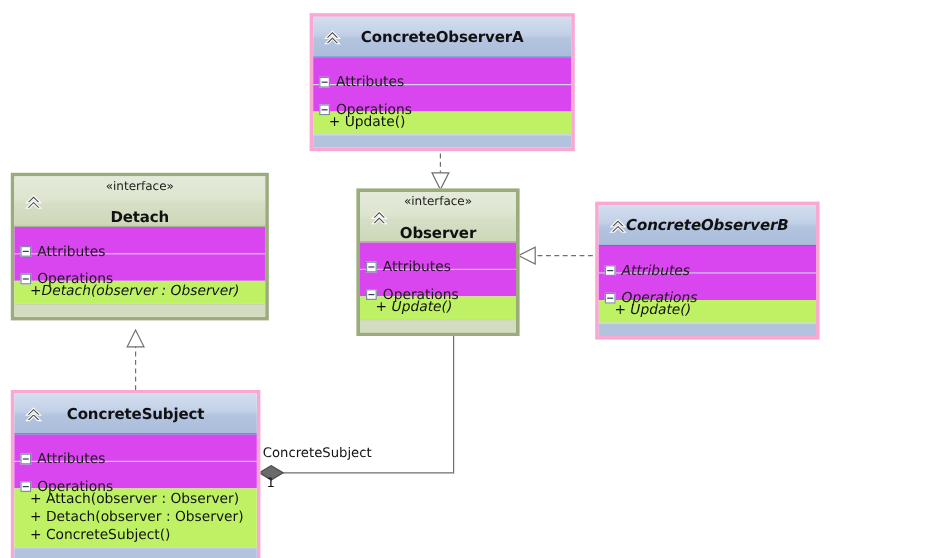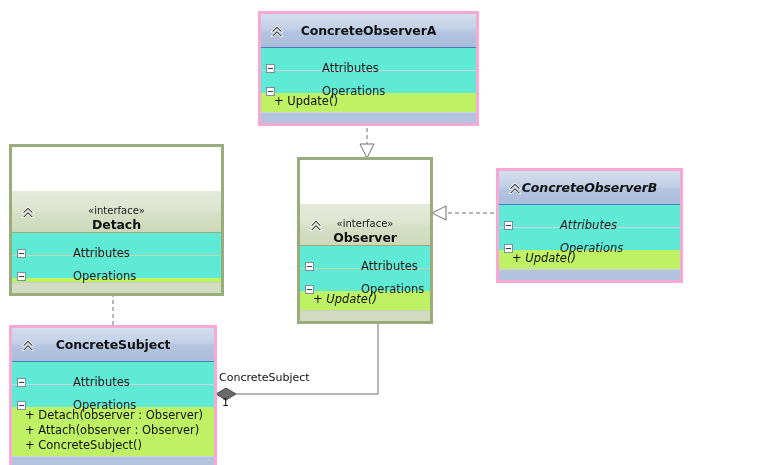--- a/index.html
+++ b/index.html
@@ -49,23 +49,22 @@
     align-items: center;
     justify-content: center;
   }
   .green .cls-header {
     background: linear-gradient(to bottom, #e4eada 0%, #dde5d0 45%, #d6dfc6 55%, #cdd8b9 100%);
     border-bottom: 1px solid #9aab7c;
   }
   .cls-header.with-stereo {
     height: 42px;
     flex-direction: column;
-    justify-content: flex-end;
+    justify-content: space-between;
     padding-top: 2px;
-    margin-top: 44px;
   }
   .stereotype {
     font-size: 10px;
     color: #1a1a1a;
     line-height: 13px;
     font-weight: normal;
   }
   .cls-title {
     font-size: 12.5px;
     font-weight: bold;
@@ -79,27 +78,26 @@
     top: 50%;
     transform: translateY(-50%);
     width: 20px;
     height: 20px;
     display: block;
   }
 
   
   .compartment {
     box-sizing: border-box;
-    background: #5eead4;
+    background: #d946ef;
     border-bottom: 1px solid #cdd5e4;
     padding: 20px 4px 2px 5px;
     display: flex;
     align-items: center;
     height: 21px;
-    gap: 42px;
   }
   .green .compartment {
     border-bottom: 1px solid #c8d2b4;
   }
   .compartment .comp-label {
     font-size: 11.5px;
     color: #1a1a1a;
     margin-left: 5px;
     line-height: 14px;
   }
@@ -224,20 +222,21 @@
     </div>
     <div class="compartment">
       <span class="expander"></span>
       <span class="comp-label">Attributes</span>
     </div>
     <div class="compartment" style="border-bottom:none;">
       <span class="expander"></span>
       <span class="comp-label">Operations</span>
     </div>
     <div class="members">
+      <div class="member italic">+Detach(observer : Observer)</div>
     </div>
     <div class="footer-band"></div>
   </div>
 
   <div class="uml-class green" style="left:297px; top:157px; width:136px;">
     <div class="cls-header with-stereo">
       <svg class="chev-icon" viewBox="0 0 20 20">
         <path d="M4 11 L10 5 L16 11 L13.4 11 L10 7.6 L6.6 11 Z" fill="#4d4d4d" stroke="#ffffff" stroke-width="0.9"></path>
         <path d="M4 15.5 L10 9.5 L16 15.5 L13.4 15.5 L10 12.1 L6.6 15.5 Z" fill="#4d4d4d" stroke="#ffffff" stroke-width="0.9"></path>
       </svg>
@@ -290,20 +289,20 @@
     </div>
     <div class="compartment">
       <span class="expander"></span>
       <span class="comp-label">Attributes</span>
     </div>
     <div class="compartment" style="border-bottom:none;">
       <span class="expander"></span>
       <span class="comp-label">Operations</span>
     </div>
     <div class="members">
+      <div class="member">+ Attach(observer : Observer)</div>
       <div class="member">+ Detach(observer : Observer)</div>
-      <div class="member">+ Attach(observer : Observer)</div>
       <div class="member">+ ConcreteSubject()</div>
     </div>
     <div class="footer-band"></div>
   </div>
 
 </div>
 
 </body></html>

